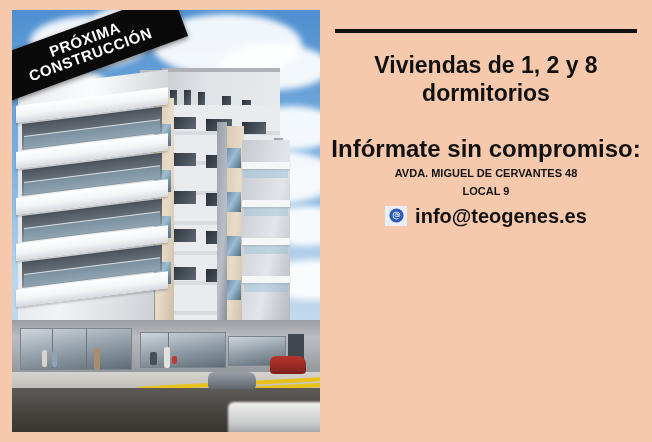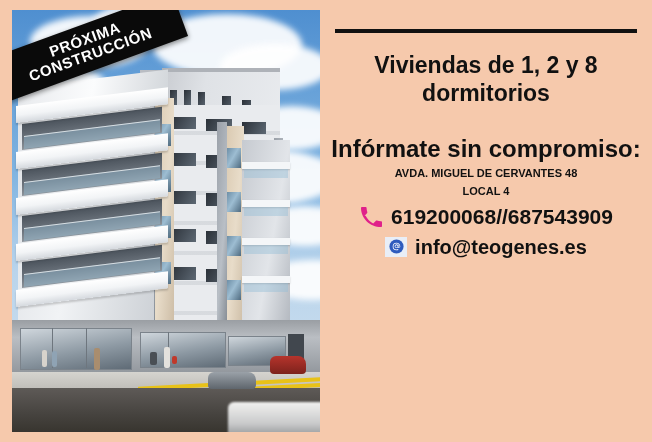--- a/index.html
+++ b/index.html
@@ -338,30 +338,22 @@
 
   <div class="text-pane">
 
     <div class="headline-rule"></div>
 
     <p class="subhead">Viviendas de 1, 2 y 8 dormitorios</p>
 
     <p class="cta">Infórmate sin compromiso:</p>
 
     <p class="addr">AVDA. MIGUEL DE CERVANTES 48</p>
-    <p class="addr">LOCAL 4</p>
-
-    <div class="contact-row">
-      <span class="ico ico-phone">
-        <svg viewBox="0 0 24 24" width="24" height="24" aria-hidden="true">
-          <path d="M6.6 10.8c1.7 3.3 4.3 5.9 7.6 7.6l2.5-2.5c.3-.3.8-.4 1.2-.3 1.3.4 2.7.7 4.1.7.6 0 1 .5 1 1V21c0 .6-.4 1-1 1C10.8 22 2 13.2 2 2.9c0-.5.4-1 1-1h3.6c.6 0 1 .5 1 1 0 1.4.2 2.8.7 4.1.1.4 0 .9-.3 1.2l-2.4 2.6z" fill="#e0218a"></path>
-        </svg>
-      </span>
-      <span class="val">619200068//687543909</span>
-    </div>
+    <p class="addr">LOCAL 9</p>
+
 
     <div class="contact-row email-row">
       <span class="ico ico-mail">
         <svg viewBox="0 0 24 24" width="17" height="17" aria-hidden="true">
           <circle cx="12" cy="12" r="10" fill="#2f5bbd"></circle>
           <path d="M12 6.6a5.4 5.4 0 100 10.8c1 0 2-.3 2.8-.8l-.6-.9c-.7.4-1.4.6-2.2.6a4.3 4.3 0 114.3-4.3v.6c0 .5-.3.8-.7.8s-.7-.3-.7-.8V9.3h-1v.5a2.6 2.6 0 00-4.5 1.8 2.6 2.6 0 004.6 1.7c.3.5.8.8 1.5.8 1 0 1.8-.8 1.8-2v-.6A5.4 5.4 0 0012 6.6zm0 6.9a1.6 1.6 0 110-3.2 1.6 1.6 0 010 3.2z" fill="#ffffff"></path>
         </svg>
       </span>
       <span class="val">info@teogenes.es</span>
     </div>

